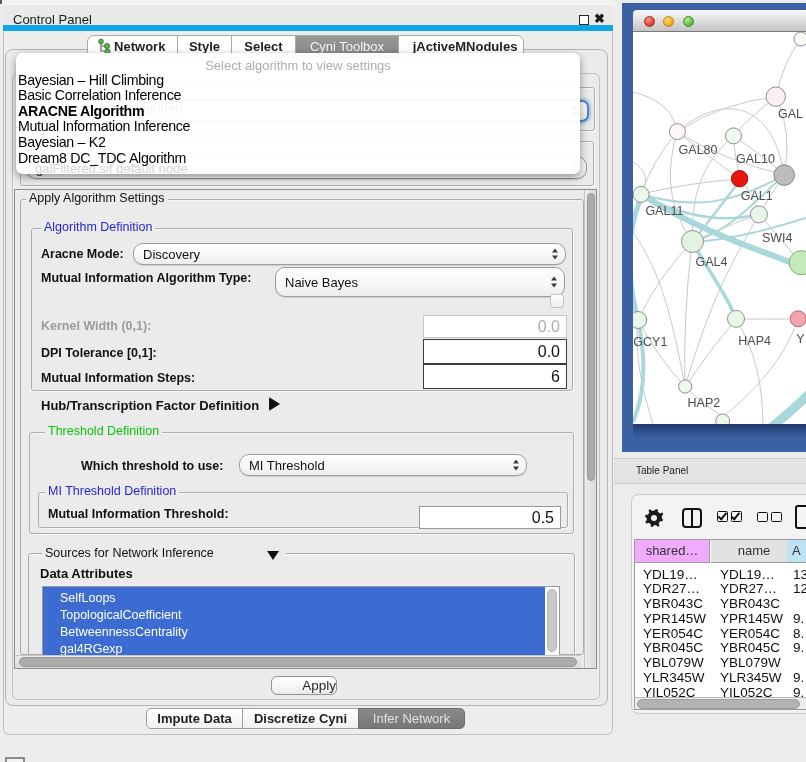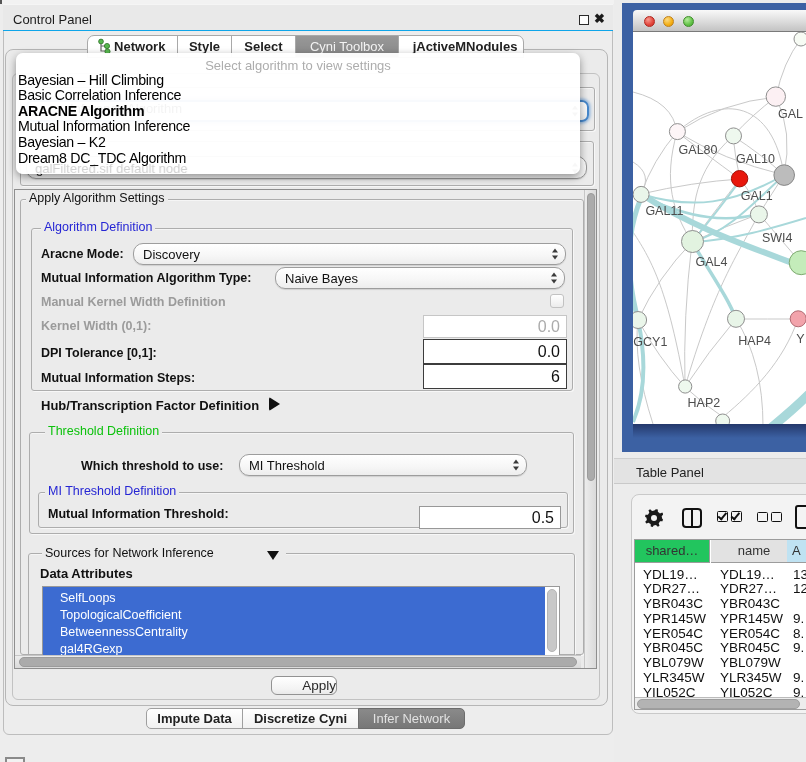--- a/index.html
+++ b/index.html
@@ -5,21 +5,21 @@
 * { margin:0; padding:0; box-sizing:border-box; }
 html,body { width:806px; height:762px; overflow:hidden; background:#ededed;
   font-family:"Liberation Sans", sans-serif; }
 body { will-change:transform; }
 .abs { position:absolute; }
 #stage { position:relative; width:806px; height:762px; }
 
 #cpwin { left:3px; top:4px; width:610px; height:731px; background:#ededed;
   border:1px solid #bdbdbd; border-radius:0 0 6px 6px; }
 #cptitle { left:3px; top:4px; width:610px; height:27px; background:#e9e9e9;
-  border-bottom:1px solid #0ea5e9; border-top:1px solid #f5f5f5;}
+  border-bottom:6px solid #0ea5e9; border-top:1px solid #f5f5f5;}
 #cptitle span { position:absolute; left:10px; top:7px; font-size:13px; color:#1c1c1c; }
 #floatbtn { left:579px; top:15px; width:10px; height:10px; border:1.6px solid #2a2a2a; background:#fdfdfd; }
 #closebtn { left:594px; top:11px; font-size:13px; font-weight:bold; color:#1a1a1a; }
 
 #outerpanel { left:5px; top:49px; width:603px; height:657px; background:#ebebeb;
   border:1px solid #b6b6b6; border-radius:8px; }
 #innerpanel { left:12px; top:73px; width:588px; height:627px; background:#ebebeb;
   border:1px solid #c2c2c2; border-radius:6px; }
 
 .tab { top:35px; height:23px; background:#fff; border:1px solid #a9a9a9;
@@ -110,26 +110,25 @@
     <div class="abs grp" style="left:16px;top:38px;width:542px;height:163px;"></div>
     <div class="abs gtitle blue" style="left:26px;top:31px;">Algorithm Definition</div>
 
     <div class="abs lab" style="left:26px;top:57px;">Aracne Mode:</div>
     <div class="abs combo" style="left:118px;top:53px;width:433px;height:22px;">
       <div class="tx">Discovery</div>
         <div class="arrs"></div>
       </div>
 
     <div class="abs lab" style="left:26px;top:81px;">Mutual Information Algorithm Type:</div>
-    <div class="abs combo" style="left:260px;top:77px;width:290px;height:22px;">
+    <div class="abs combo" style="left:260px;top:77px;width:290px;height:30px;">
       <div class="tx">Naive Bayes</div>
         <div class="arrs"></div>
       </div>
 
-    <div class="abs lab dis" style="left:26px;top:105px;">Manual Kernel Width Definition</div>
     <div class="abs" style="left:535px;top:104px;width:14px;height:14px;border:1px solid #c2c2c2;
       border-radius:3px;background:linear-gradient(#ffffff,#ececec);"></div>
 
     <div class="abs lab dis" style="left:26px;top:129px;">Kernel Width (0,1):</div>
     <div class="abs tf" style="left:408px;top:125px;width:144px;height:23px;
       border:1px solid #c6c6c6;color:#ababab;line-height:21px;">0.0</div>
 
     <div class="abs lab" style="left:26px;top:156px;">DPI Tolerance [0,1]:</div>
     <div class="abs tf" style="left:408px;top:149px;width:144px;height:25px;
       border:1px solid #3c3c3c;line-height:23px;">0.0</div>
@@ -302,21 +301,21 @@
         <text x="0.3" y="314">GCY1</text>
         <text x="105.3" y="312.8">HAP4</text>
         <text x="163.3" y="311">Y</text>
         <text x="54.6" y="375">HAP2</text>
       </g>
     </svg>
   </div>
 
   <div class="abs" style="left:614px;top:458px;width:192px;height:26px;background:#e3e3e3;
     border-top:1px solid #cfcfcf;border-bottom:1px solid #c9c9c9;"></div>
-  <div class="abs" style="left:636px;top:465px;font-size:13px;color:#222;">Table Panel</div>
+  <div class="abs" style="left:636px;top:465px;font-size:10px;color:#222;">Table Panel</div>
 
   <div class="abs" style="left:631px;top:494px;width:185px;height:220px;background:#f3f3f3;
     border:1px solid #c9c9c9;border-radius:8px;"></div>
 
   <svg class="abs" style="left:645px;top:509px" width="18" height="18" viewBox="0 0 18 18">
     <path fill="#1a1a1a" d="M9 0 L11 0 L11.6 2.4 A7 7 0 0 1 13.8 3.3 L16 2 L17.4 3.4 L16.1 5.6
       A7 7 0 0 1 17 7.8 L18 8.4 L18 10.4 L15.6 11 A7 7 0 0 1 14.7 13.2 L16 15.4 L14.6 16.8
       L12.4 15.5 A7 7 0 0 1 10.2 16.4 L9.6 18 L7.6 18 L7 15.6 A7 7 0 0 1 4.8 14.7 L2.6 16
       L1.2 14.6 L2.5 12.4 A7 7 0 0 1 1.6 10.2 L0 9.6 L0 7.6 L2.4 7 A7 7 0 0 1 3.3 4.8
       L2 2.6 L3.4 1.2 L5.6 2.5 A7 7 0 0 1 7.8 1.6 Z" transform="rotate(12 9 9)"></path>
@@ -324,21 +323,21 @@
   </svg>
   <div class="abs" style="left:682px;top:508px;width:20px;height:20px;border:2.6px solid #111;border-radius:4px;"></div>
   <div class="abs" style="left:690.7px;top:510px;width:2.6px;height:16px;background:#111;"></div>
   <div class="abs ck" style="left:717px;top:511px;"></div>
   <div class="abs ck" style="left:730.5px;top:511px;"></div>
   <div class="abs cku" style="left:757px;top:512px;"></div>
   <div class="abs cku" style="left:770.5px;top:512px;"></div>
   <div class="abs" style="left:795px;top:505px;width:16px;height:24px;border:2.6px solid #111;border-radius:3px;background:#f3f3f3;"></div>
 
   <div class="abs" style="left:634px;top:539px;width:172px;height:171px;border:1px solid #9c9c9c;border-right:none;background:#fff;overflow:hidden;">
-    <div class="abs" style="left:0;top:0;width:75px;height:23px;background:#22c55e;border-right:1px solid #9c9c9c;border-bottom:1px solid #9c9c9c;text-align:center;font-size:13px;color:#333;line-height:22px;">shared…</div>
+    <div class="abs" style="left:0;top:0;width:75px;height:23px;background:#f0abfc;border-right:1px solid #9c9c9c;border-bottom:1px solid #9c9c9c;text-align:center;font-size:13px;color:#333;line-height:22px;">shared…</div>
     <div class="abs" style="left:76px;top:0;width:87px;height:23px;background:#e2e2e2;border-right:1px solid #9c9c9c;border-bottom:1px solid #9c9c9c;text-align:center;font-size:13px;color:#333;line-height:22px;">name</div>
     <div class="abs" style="left:152px;top:0;width:21px;height:23px;background:#bfe2f2;border-bottom:1px solid #9c9c9c;font-size:13px;color:#333;line-height:22px;padding-left:5px;">A</div>
     <div class="abs" style="left:8px;top:27.5px;font-size:13.5px;color:#111;line-height:14.8px;white-space:pre;">YDL19…
 YDR27…
 YBR043C
 YPR145W
 YER054C
 YBR045C
 YBL079W
 YLR345W

